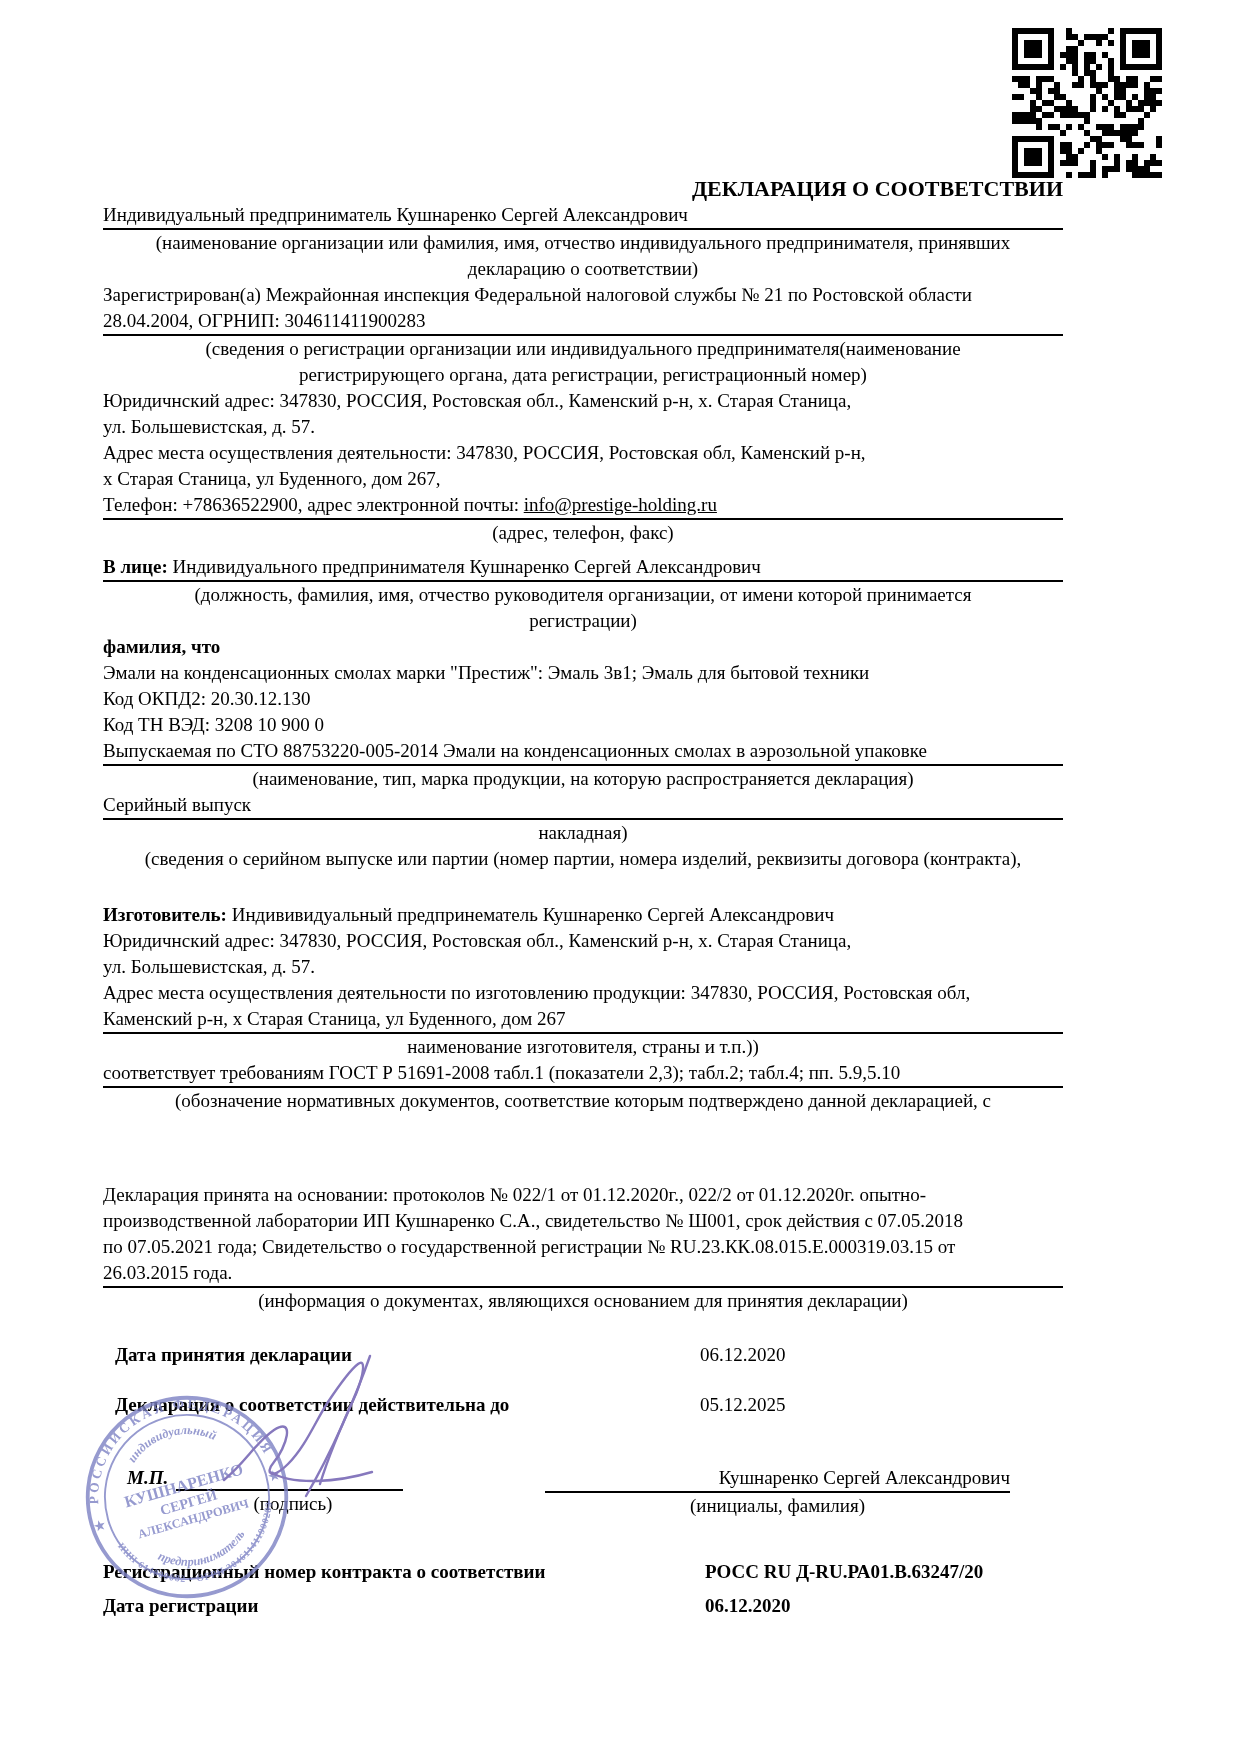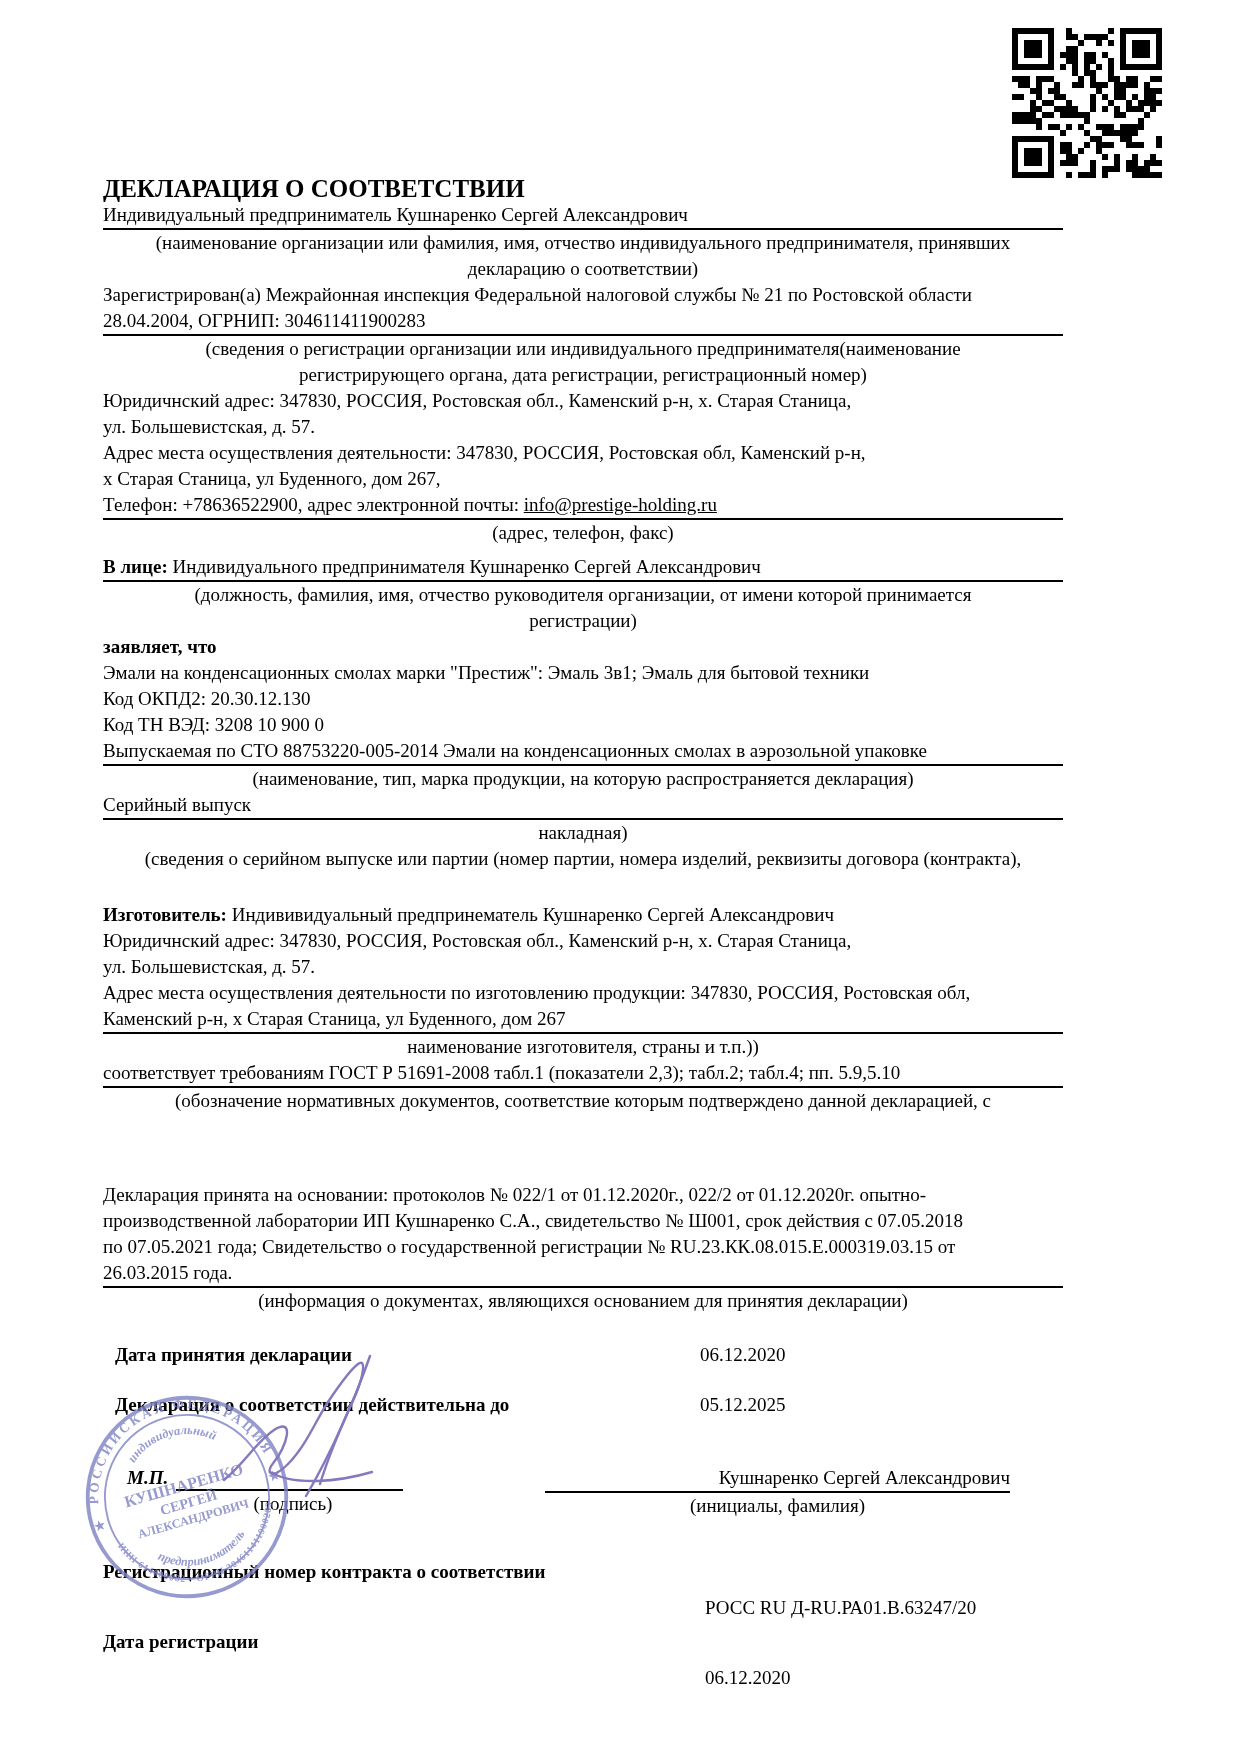--- a/index.html
+++ b/index.html
@@ -3,21 +3,21 @@
 <meta charset="utf-8">
 <style>
   * { margin:0; padding:0; box-sizing:border-box; }
   html,body { background:#ffffff; }
   .page {
     position:relative; width:1241px; height:1754px; background:#fff;
     font-family:"Liberation Serif","DejaVu Serif",serif;
     font-size:19px; line-height:26px; color:#000; overflow:hidden;
   }
   .content { position:absolute; left:103px; top:176px; width:960px; }
-  .title { text-align:left; font-weight:bold; font-size:25px; }
+  .title { text-align:right; font-weight:bold; font-size:22px; }
   .rule { border-bottom:2px solid #000; }
   .caption { text-align:center; }
   .b { font-weight:bold; }
   .ln { white-space:nowrap; }
   .email { text-decoration:underline; color:#000; }
   .mt8  { margin-top:8px; }
   .mt30 { margin-top:30px; }
   .mt50 { margin-top:68px; }
   .kvrow { display:flex; margin-top:24px; padding-left:12px; }
   .kvrow .k { width:585px; font-weight:bold; }
@@ -26,21 +26,21 @@
   .sig-left { width:300px; }
   .sig-line-wrap { display:flex; align-items:flex-end; }
   .mp { padding-left:24px; padding-right:8px;font-style:italic; }
   .sig-line { flex:1; border-bottom:2px solid #000; height:24px; }
   .sig-left .sig-caption { margin-left:80px; width:220px; text-align:center; }
   .sig-right { margin-left:142px; width:465px; }
   .sig-name { text-align:right; border-bottom:2px solid #000; }
   .sig-right .sig-caption { text-align:center; }
   .frow { display:flex; }
   .frow .k { width:602px; font-weight:bold; }
-  .frow .v { font-weight:normal;margin-top:36px; }
+  .frow .v { font-weight:bold; }
   .footer { margin-top:40px; }
   .frow + .frow { margin-top:8px; }
   .qr { position:absolute; left:1012px; top:28px; width:150px; height:150px; }
   .stamp {
     position:absolute; left:82px; top:1392px; width:210px; height:210px;
     transform:rotate(-16deg); opacity:0.8; z-index:5; pointer-events:none;
   }
   .signature {
     position:absolute; left:212px; top:1352px; width:250px; height:150px;
     z-index:6; pointer-events:none;
@@ -91,21 +91,21 @@
     <div class="caption ln">(адрес, телефон, факс)</div>
 
     <div class="rule ln mt8">
       <span class="b">В лице: </span><span>Индивидуального предпринимателя Кушнаренко Сергей Александрович</span>
     </div>
     <div class="caption">
       <div class="ln">(должность, фамилия, имя, отчество руководителя организации, от имени которой принимается</div>
       <div class="ln">регистрации)</div>
     </div>
 
-    <div class="b ln">заявляет, что</div>
+    <div class="b ln">фамилия, что</div>
     <div class="ln">Эмали на конденсационных смолах марки "Престиж": Эмаль 3в1; Эмаль для бытовой техники</div>
     <div class="ln">Код ОКПД2: 20.30.12.130</div>
     <div class="ln">Код ТН ВЭД: 3208 10 900 0</div>
     <div class="rule ln">Выпускаемая по СТО 88753220-005-2014 Эмали на конденсационных смолах в аэрозольной упаковке</div>
     <div class="caption ln">(наименование, тип, марка продукции, на которую распространяется декларация)</div>
     <div class="rule ln">Серийный выпуск</div>
     <div class="caption">
       <div class="ln">накладная)</div>
       <div class="ln">(сведения о серийном выпуске или партии (номер партии, номера изделий, реквизиты договора (контракта),</div>
     </div>

